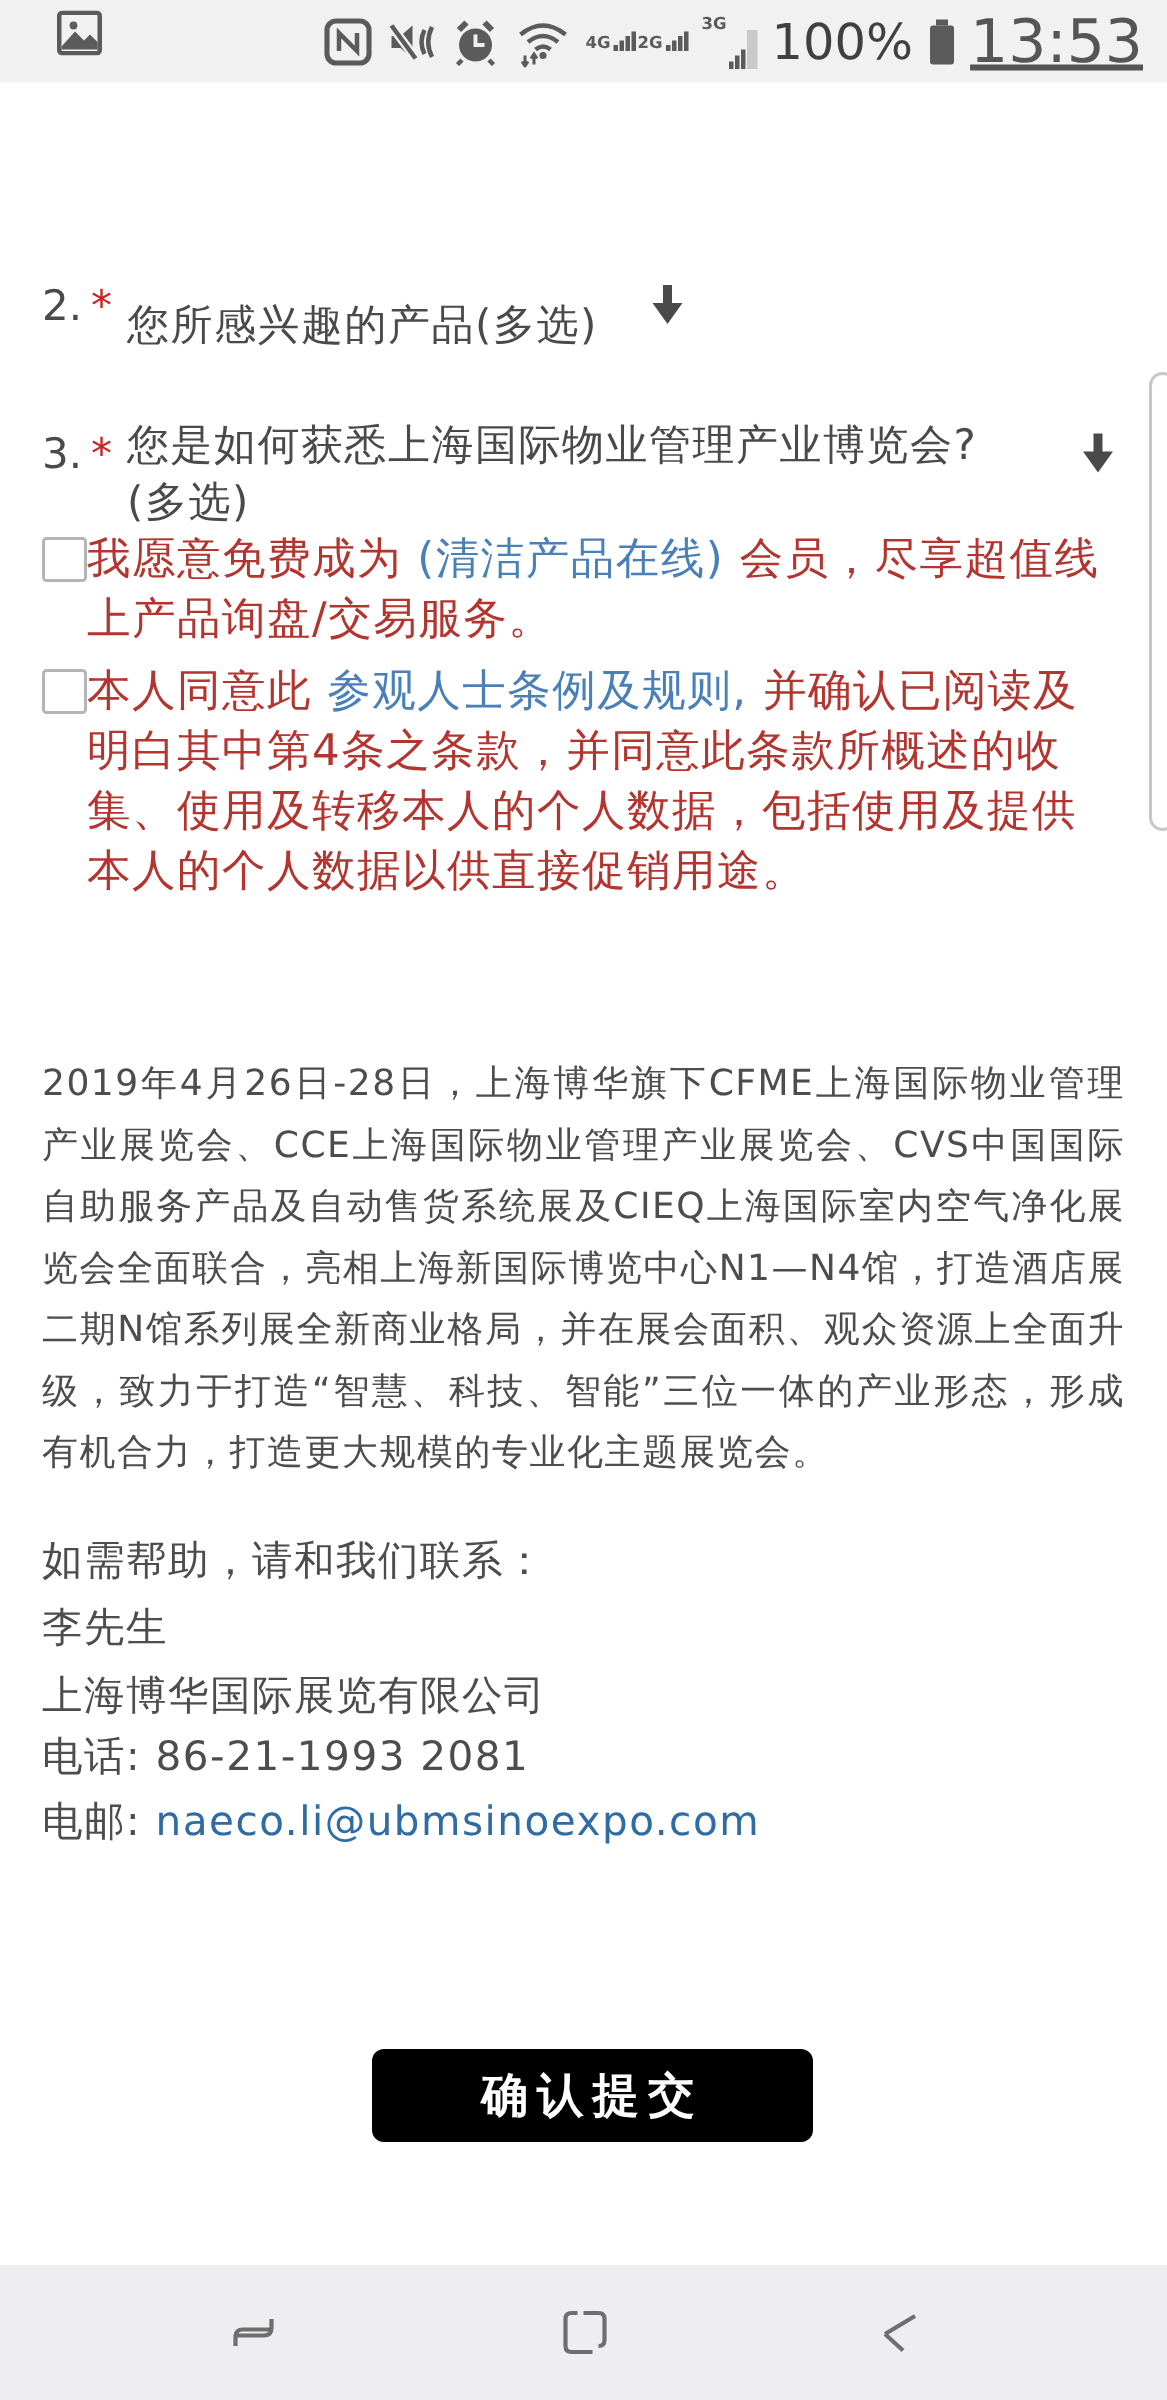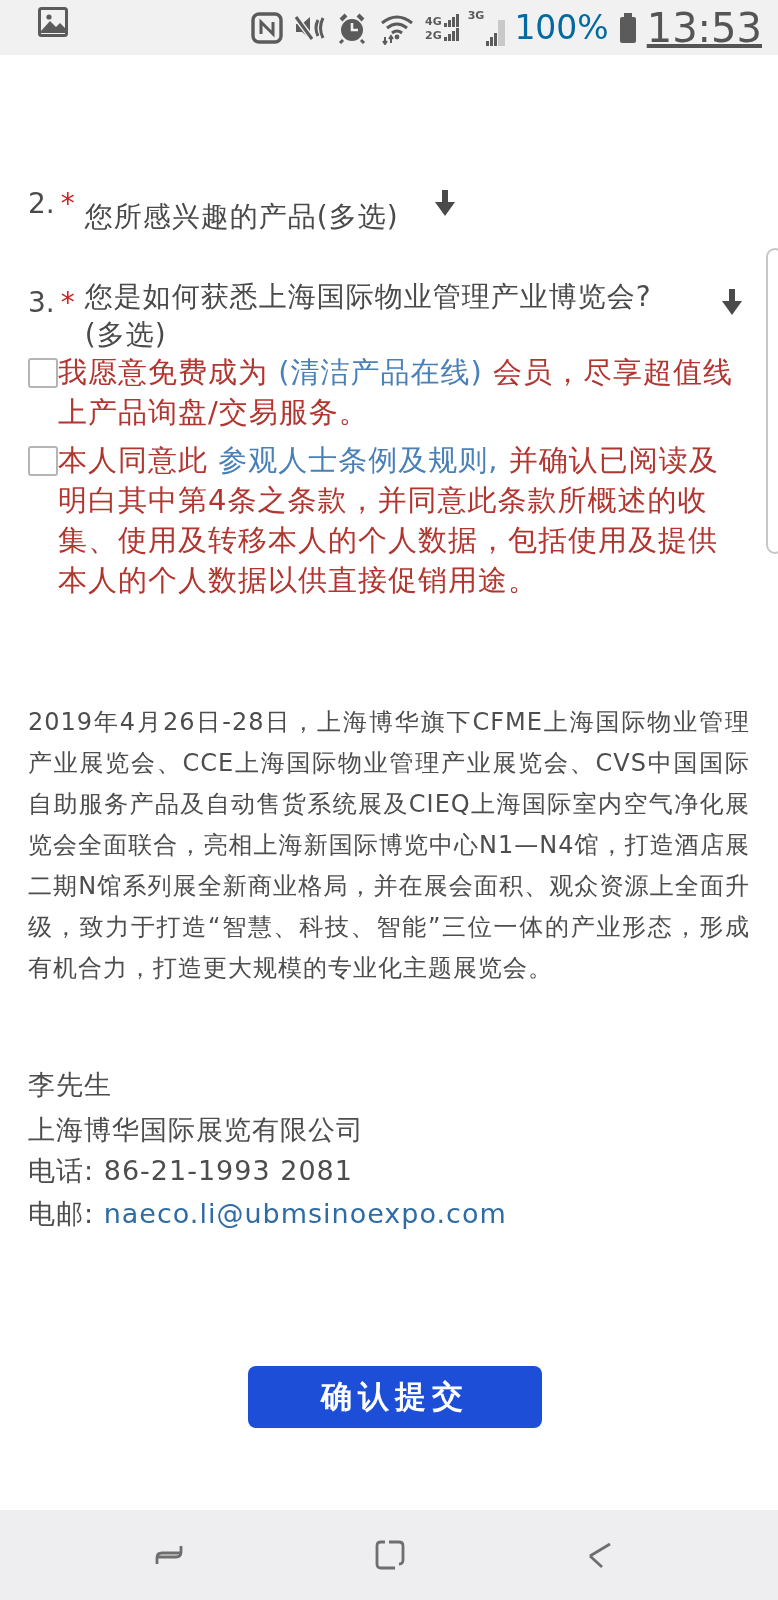--- a/index.html
+++ b/index.html
@@ -13,23 +13,23 @@
   
   .statusbar{
     position:absolute; top:0; left:0; width:100%; height:55px;
     background:#f1f1f2; display:flex; align-items:center;
   }
   .statusbar .left{ position:absolute; left:38px; top:7px; }
   .statusbar .right{
     position:absolute; right:16px; top:0; height:55px;
     display:flex; align-items:center; gap:9px; color:#5b5b5b;
   }
-  .sb-text{ font-size:33px; color:#0369a1; letter-spacing:0; }
+  .sb-text{ font-size:33px; color:#404040; letter-spacing:0; }
   .sb-time{ font-size:40px; color:#555;text-decoration:underline; }
-  .sig-group{ display:flex; flex-direction:column; justify-content:center; gap:1px; }
+  .sig-group{ display:flex; justify-content:center; gap:1px; }
   .sig-row{ display:flex; align-items:flex-end; gap:2px; }
   .sig-label{ font-size:11px; color:#5b5b5b; line-height:11px; font-weight:bold; }
   .bars{ display:flex; align-items:flex-end; gap:1px; }
   .bar{ width:3px; background:#5b5b5b; }
   .bar.dim{ background:#c9c9c9; }
   
   .titlebar{
     position:absolute; top:55px; left:0; width:100%; height:78px;
     background:#f1f1f2; border-bottom:1px solid #dcdcdc;
     display:flex; align-items:center;
@@ -59,21 +59,21 @@
     position:absolute; left:28px; right:28px; top:702px;
     font-size:24px; line-height:41px; color:#4d4d4d; letter-spacing:1px;
     text-align:justify;
   }
   .contact-line{ position:absolute; left:28px; right:30px; font-size:27px; color:#4d4d4d; letter-spacing:1px; }
   .c-help{ top:1022px; } .c-person{ top:1067px; } .c-company{ top:1112px; }
   .c-phone{ top:1153px; } .c-email{ top:1196px; }
   .email-link{ color:#2f6ca3; cursor:pointer; }
   .submit-btn{
     position:absolute; left:248px; top:1366px; width:294px; height:62px;
-    background:#1d4ed8; border:none; border-radius:8px; cursor:pointer;
+    background:#000000; border:none; border-radius:8px; cursor:pointer;
     color:#ffffff; font-size:31px; font-weight:bold; letter-spacing:6px;
     font-family:"DejaVu Sans","Liberation Sans",sans-serif;
     display:flex; align-items:center; justify-content:center;
   }
   .scroll-thumb{
     position:absolute; right:-6px; top:248px; width:18px; height:306px;
     border:2px solid #c7c7c7; border-radius:10px; background:transparent;
   }
   
   .navbar{
@@ -203,20 +203,21 @@
     <span class="cbtext"><span>我愿意免费成为 </span><span class="cblink">(清洁产品在线)</span><span> 会员，尽享超值线上产品询盘/交易服务。</span></span>
   </div>
 
   <div class="cbrow cb2">
     <span class="cbox"></span>
     <span class="cbtext"><span>本人同意此 </span><span class="cblink">参观人士条例及规则,</span><span> 并确认已阅读及明白其中第4条之条款，并同意此条款所概述的收集、使用及转移本人的个人数据，包括使用及提供本人的个人数据以供直接促销用途。</span></span>
   </div>
 
   <div class="intro">2019年4月26日-28日，上海博华旗下CFME上海国际物业管理产业展览会、CCE上海国际物业管理产业展览会、CVS中国国际自助服务产品及自动售货系统展及CIEQ上海国际室内空气净化展览会全面联合，亮相上海新国际博览中心N1—N4馆，打造酒店展二期N馆系列展全新商业格局，并在展会面积、观众资源上全面升级，致力于打造“智慧、科技、智能”三位一体的产业形态，形成有机合力，打造更大规模的专业化主题展览会。</div>
 
+  <div class="contact-line c-help">如需帮助，请和我们联系：</div>
   <div class="contact-line c-person">李先生</div>
   <div class="contact-line c-company">上海博华国际展览有限公司</div>
   <div class="contact-line c-phone">
     <span>电话:</span>
     <span>86-21-1993 2081</span>
   </div>
   <div class="contact-line c-email">
     <span>电邮:</span>
     <span class="email-link">naeco.li@ubmsinoexpo.com</span>
   </div>

